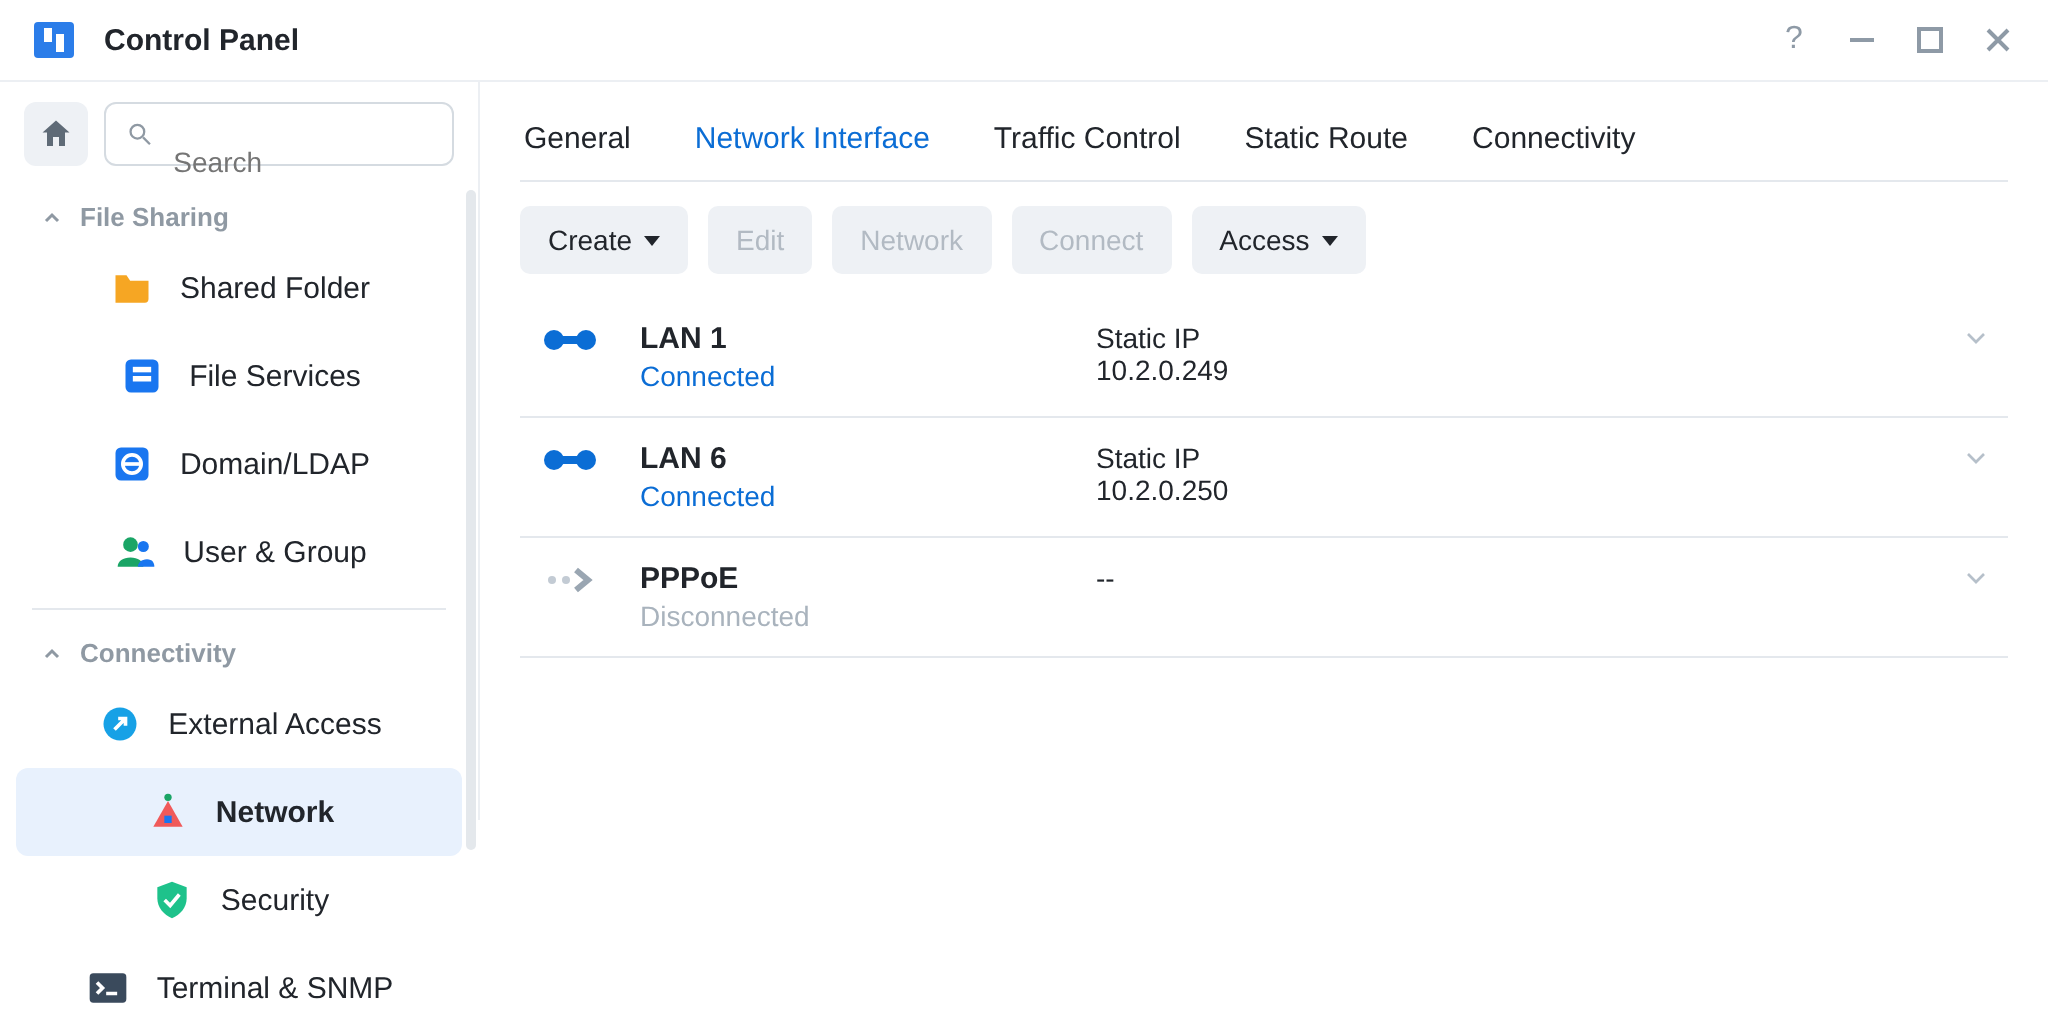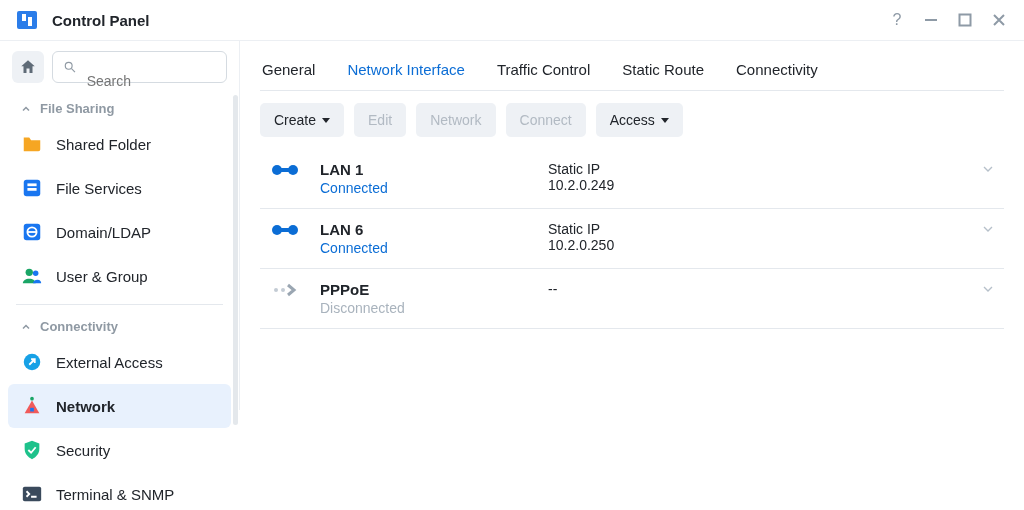--- a/index.html
+++ b/index.html
@@ -129,20 +129,21 @@
     cursor: pointer;
   }
   .side-item {
     display: flex;
     align-items: center;
     gap: 12px;
     padding: 10px 12px;
     border-radius: 6px;
     cursor: pointer;
     font-size: 15px;
+    justify-content: center;
   }
   .side-item.active {
     background: var(--active-bg);
     font-weight: 600;
   }
   .side-icon {
     width: 24px;
     height: 24px;
     display: flex;
     align-items: center;

